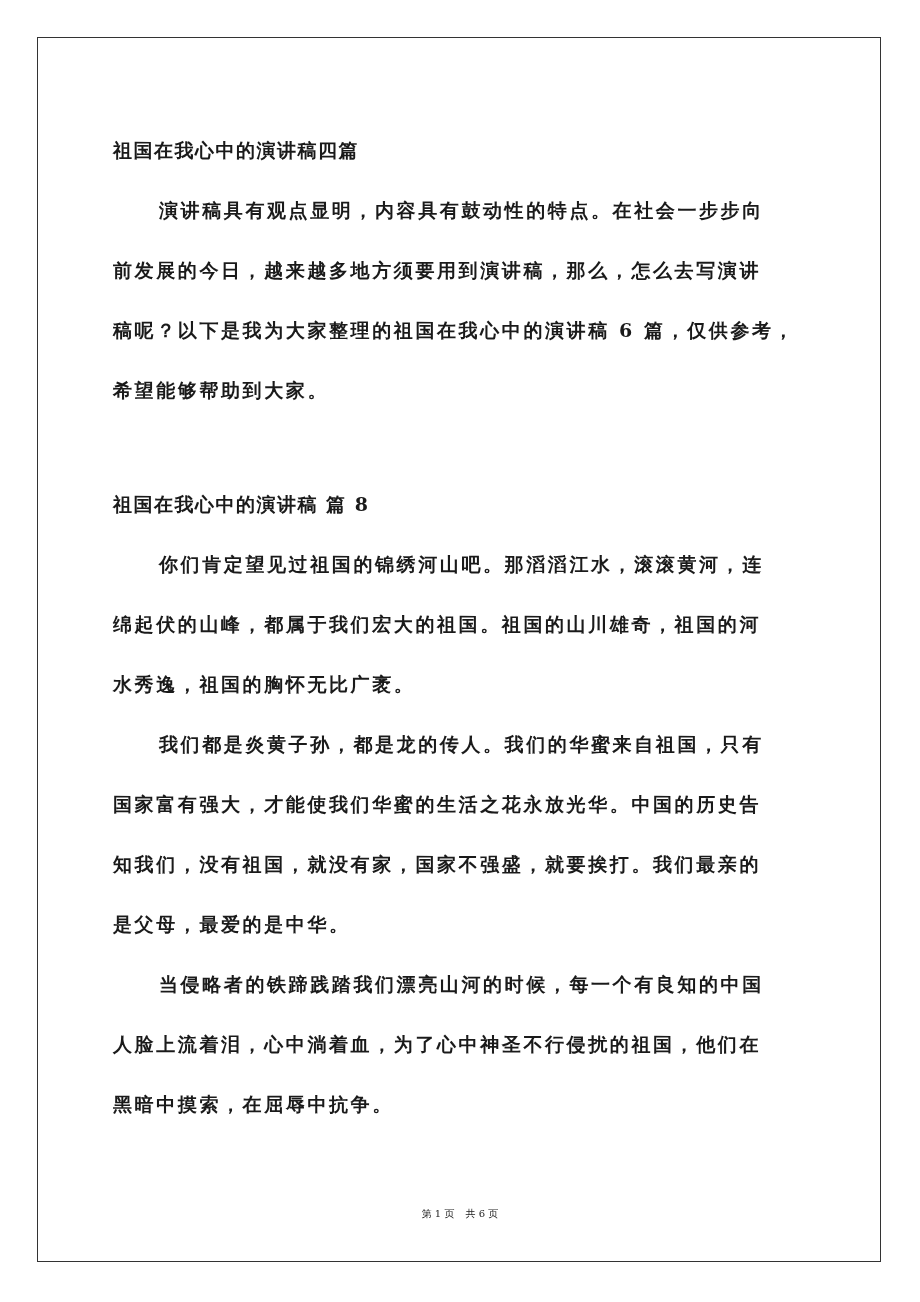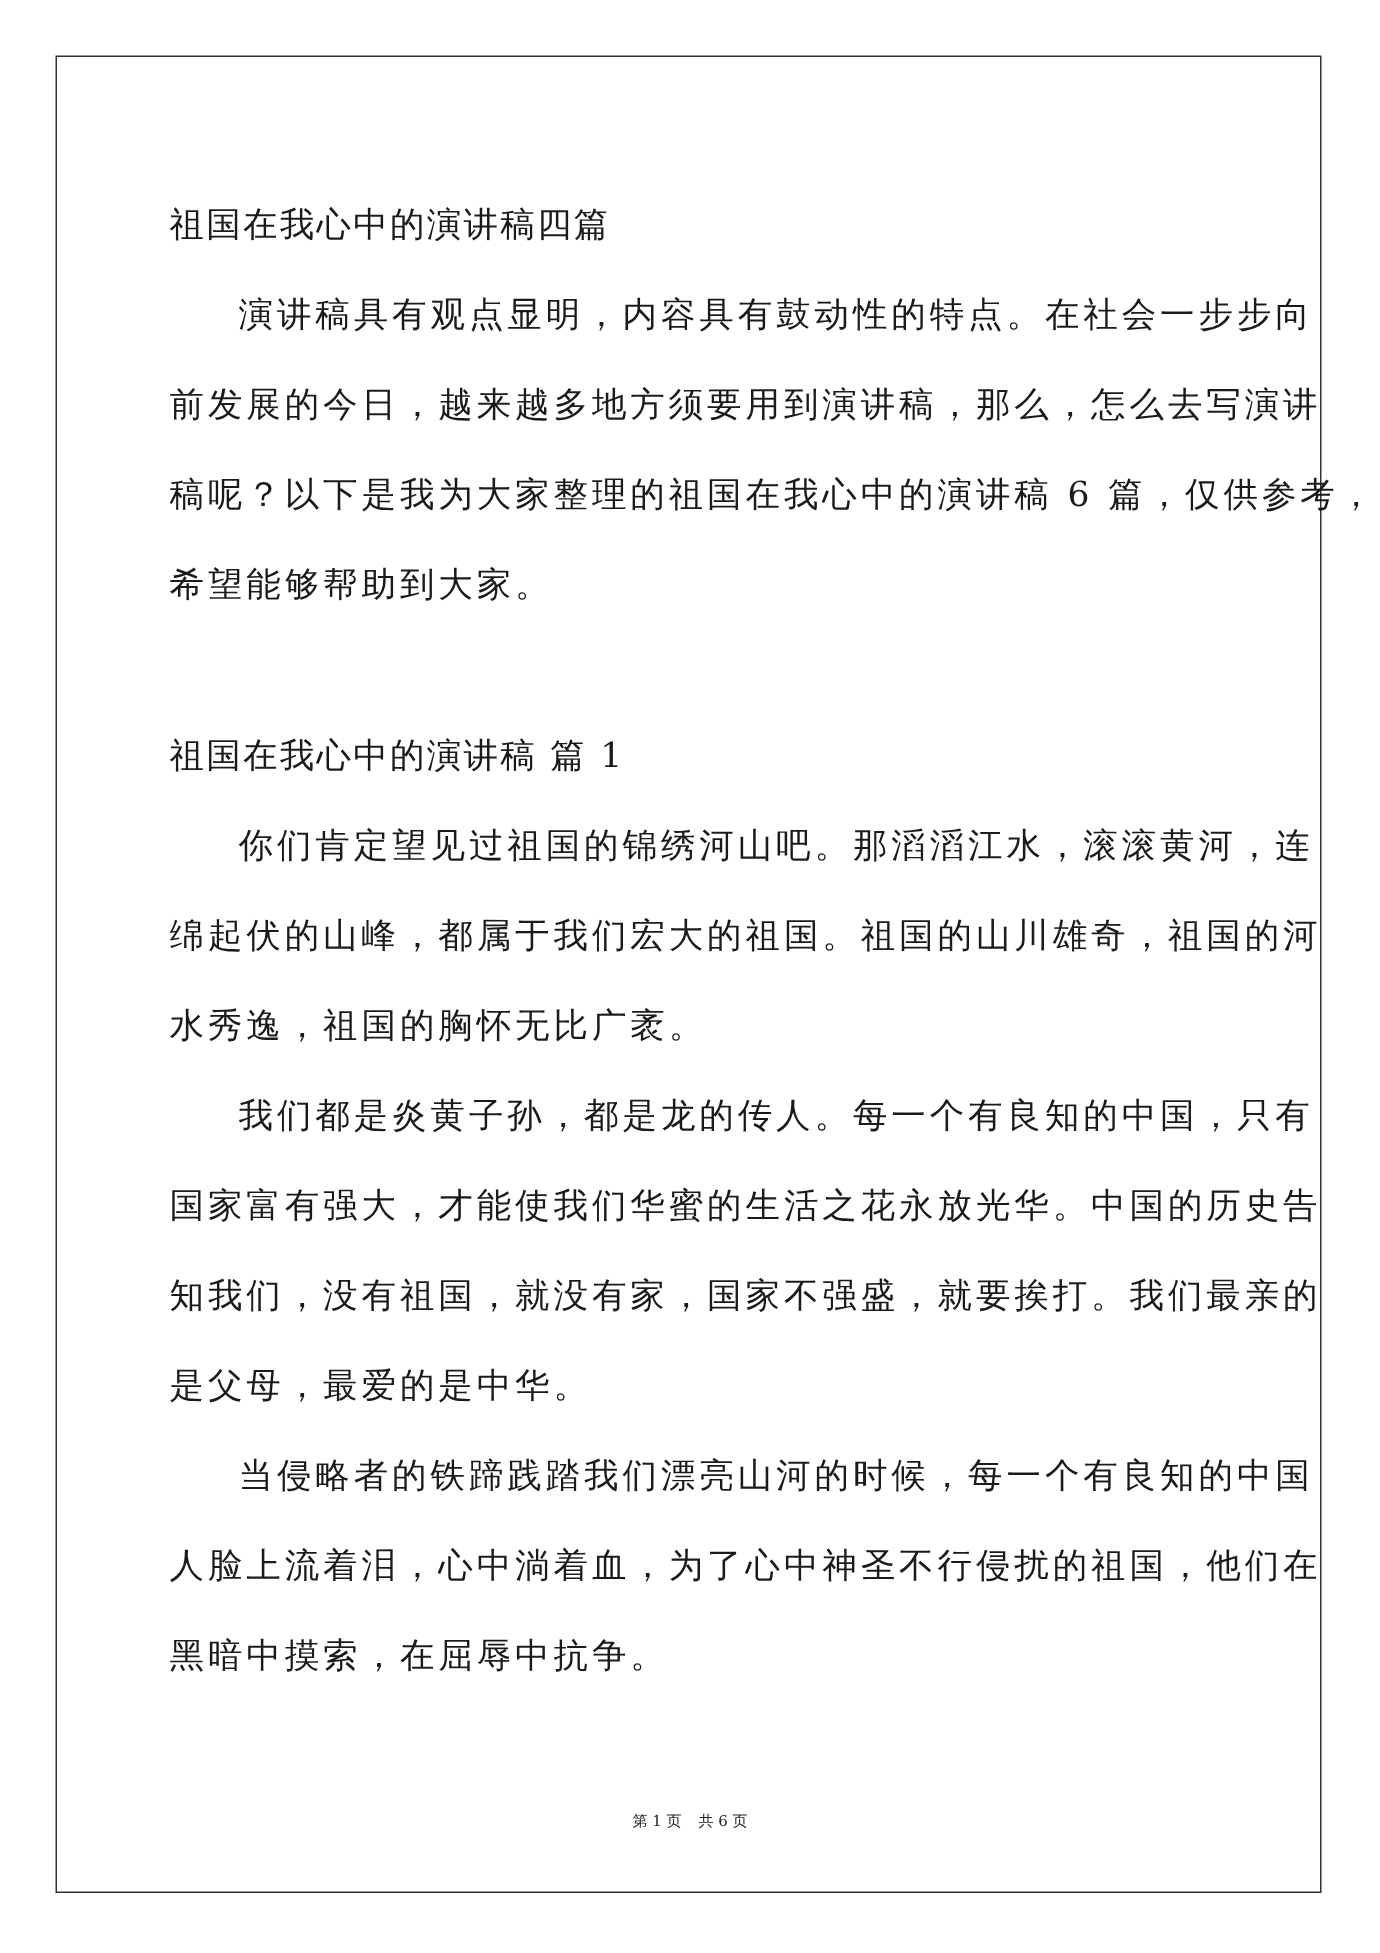--- a/index.html
+++ b/index.html
@@ -24,25 +24,26 @@
       border: 1px solid #333333;
       box-sizing: border-box;
     }
     .content {
       position: absolute;
       left: 113px;
       top: 120px;
       width: 700px;
     }
     .line {
-      font-size: 23px;
+      font-size: 19px;
       line-height: 60px;
       height: 60px;
       white-space: nowrap;
       letter-spacing: 2.6px;
+      font-weight: bold;
     }
     .indent {
       padding-left: 46px;
     }
     .title { letter-spacing: 1.5px; }
     .gap { height: 54px; }
     .footer {
       position: absolute;
       left: 0;
       width: 920px;
@@ -63,30 +64,30 @@
 
   <div>
     <div class="line indent">演讲稿具有观点显明，内容具有鼓动性的特点。在社会一步步向</div>
     <div class="line">前发展的今日，越来越多地方须要用到演讲稿，那么，怎么去写演讲</div>
     <div class="line">稿呢？以下是我为大家整理的祖国在我心中的演讲稿 6 篇，仅供参考，</div>
     <div class="line">希望能够帮助到大家。</div>
   </div>
 
   <div class="gap"></div>
 
-  <div class="line title">祖国在我心中的演讲稿 篇 1</div>
+  <div class="line title">祖国在我心中的演讲稿 篇 8</div>
 
   <div>
     <div class="line indent">你们肯定望见过祖国的锦绣河山吧。那滔滔江水，滚滚黄河，连</div>
     <div class="line">绵起伏的山峰，都属于我们宏大的祖国。祖国的山川雄奇，祖国的河</div>
     <div class="line">水秀逸，祖国的胸怀无比广袤。</div>
   </div>
 
   <div>
-    <div class="line indent">我们都是炎黄子孙，都是龙的传人。每一个有良知的中国，只有</div>
+    <div class="line indent">我们都是炎黄子孙，都是龙的传人。我们的华蜜来自祖国，只有</div>
     <div class="line">国家富有强大，才能使我们华蜜的生活之花永放光华。中国的历史告</div>
     <div class="line">知我们，没有祖国，就没有家，国家不强盛，就要挨打。我们最亲的</div>
     <div class="line">是父母，最爱的是中华。</div>
   </div>
 
   <div>
     <div class="line indent">当侵略者的铁蹄践踏我们漂亮山河的时候，每一个有良知的中国</div>
     <div class="line">人脸上流着泪，心中淌着血，为了心中神圣不行侵扰的祖国，他们在</div>
     <div class="line">黑暗中摸索，在屈辱中抗争。</div>
   </div>

